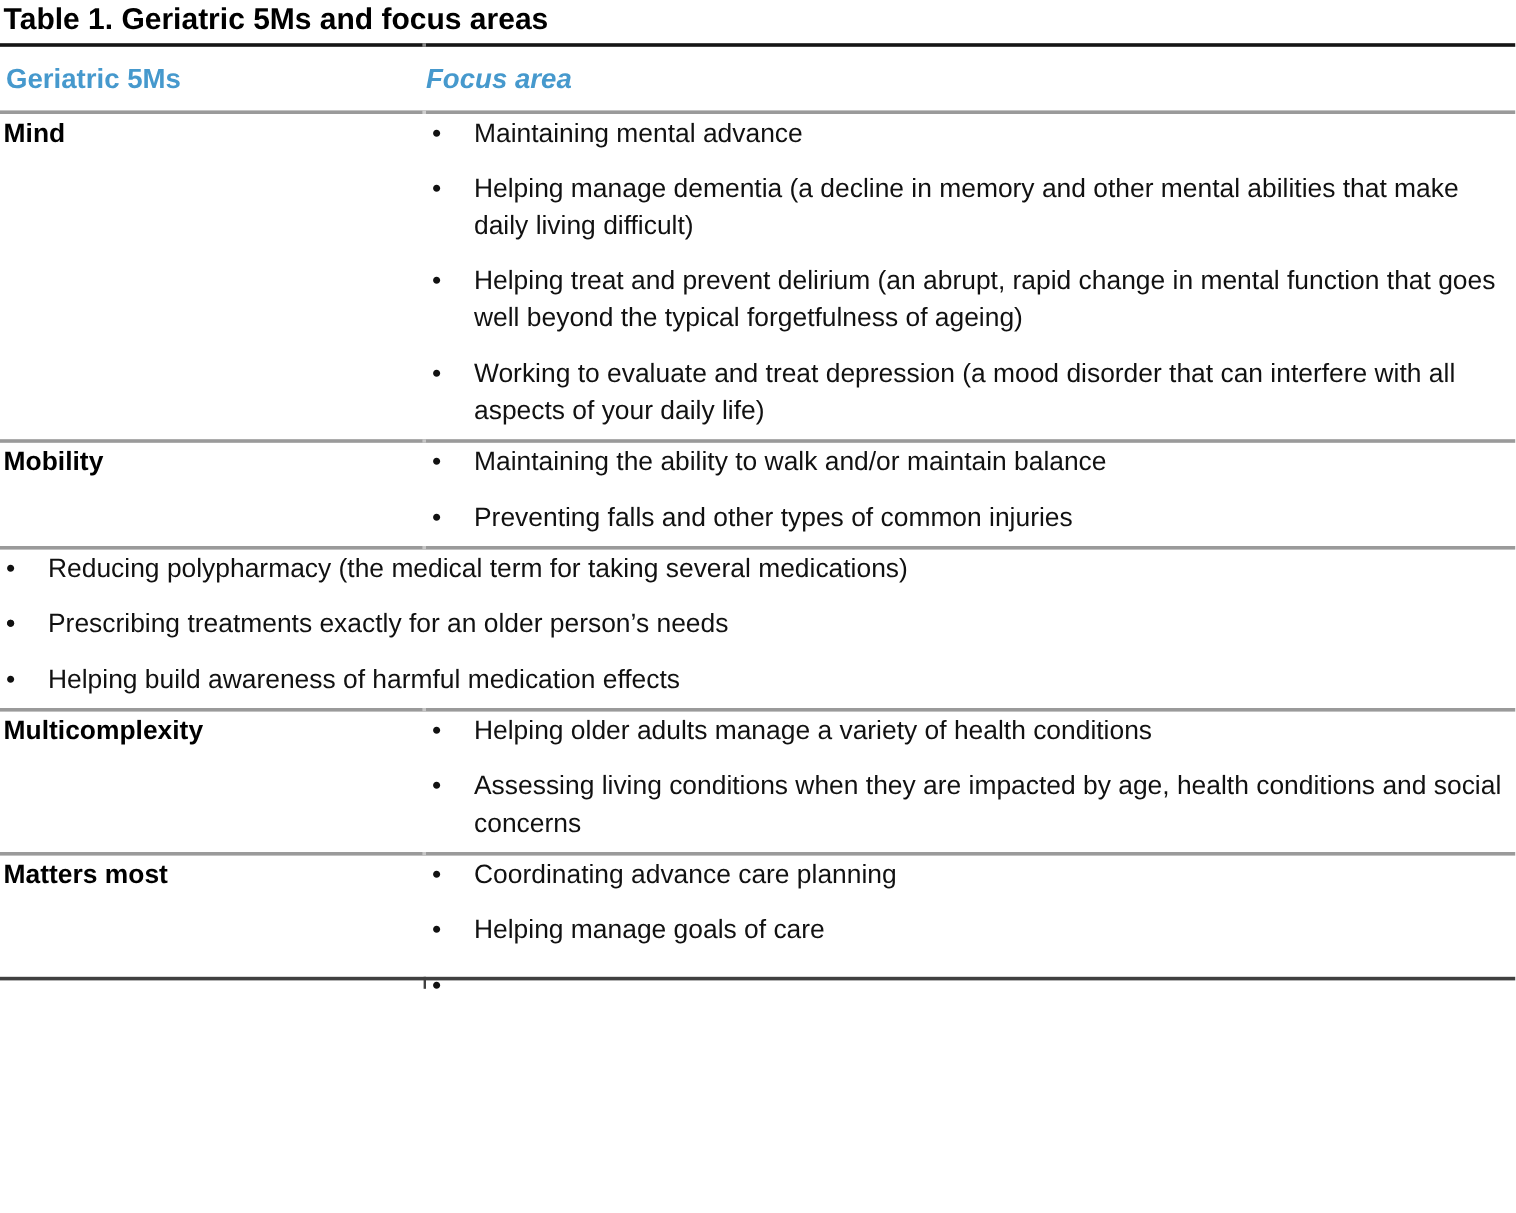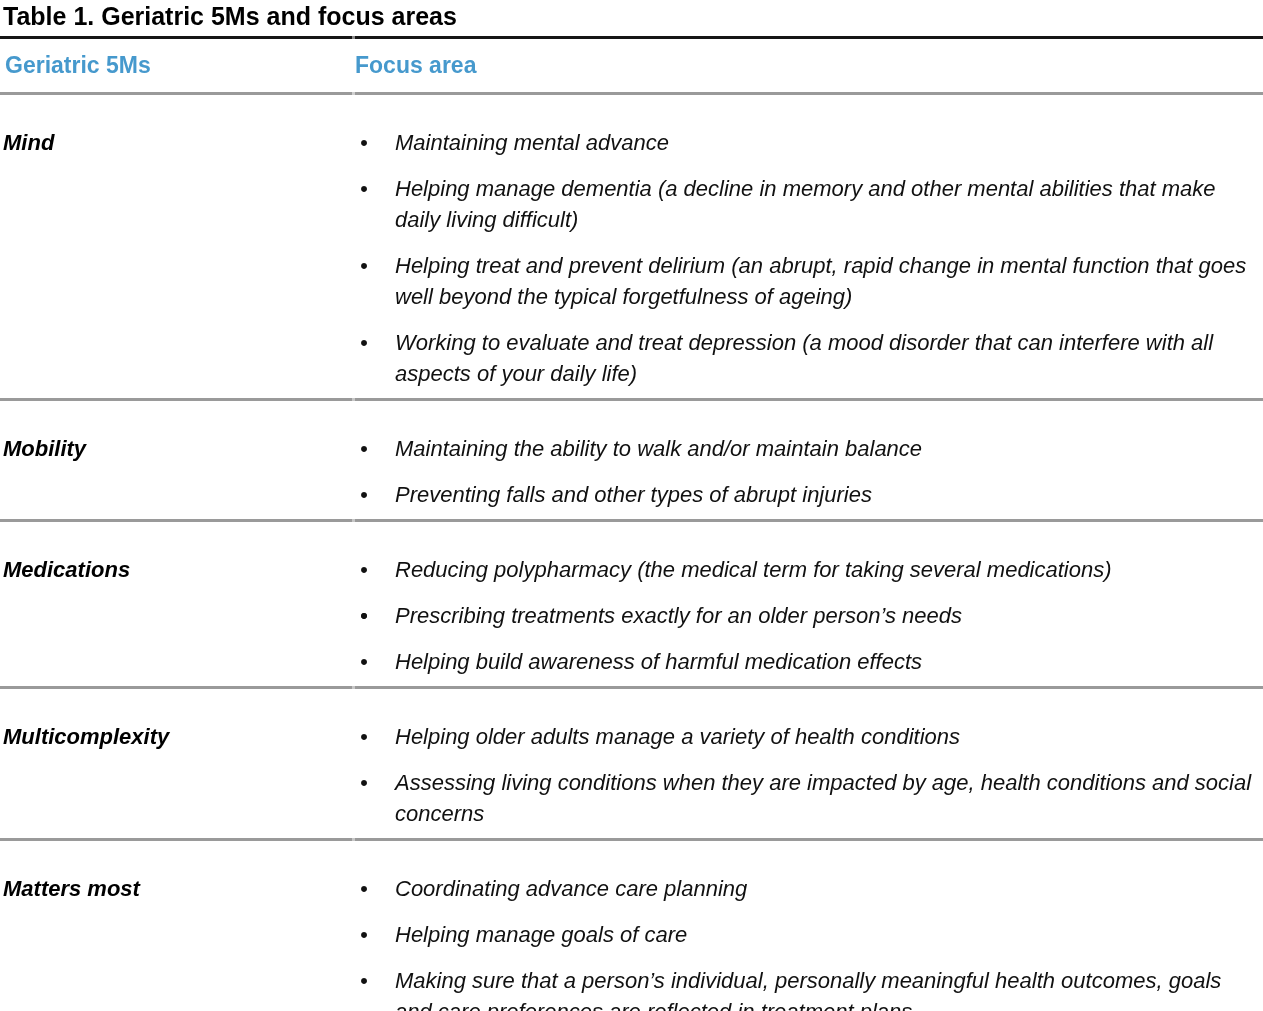--- a/index.html
+++ b/index.html
@@ -11,28 +11,27 @@
   }
   .title {
     font-size: 25px; font-weight: bold; color: #000000;
     padding: 2px 8px 6px 3px; line-height: 28px;
   }
   .rule-top { height: 3px; background: var(--top-rule, #151515); position: relative; }
   .rule-top::after { content: ""; position: absolute; left: 352px; top: 0; width: 3px; height: 3px; background: #8a8a8a; }
   .header-row { display: flex; padding: 13px 0 14px; }
   .header-cell { font-size: 23px; font-weight: bold; color: var(--header-text, #4699CD); line-height: 26px; }
   .header-cell.c1 { width: 355px; padding-left: 5px; box-sizing: border-box; }
-  .header-cell.c2 { flex: 1; }
+  .header-cell.c2 { flex: 1; font-style: italic; }
   .rule-mid { height: 3px; background: var(--row-divider, #9a9a9a); position: relative; }
   .rule-mid::after { content: ""; position: absolute; left: 352px; top: 0; width: 3px; height: 3px; background: #cfcfcf; }
   .row {
-    display: flex; padding: 32px 0 9px;
+    display: flex; padding: 0 0 9px;
     border-bottom: 3px solid var(--row-divider, #9a9a9a);
     position: relative;
-    font-style: italic;
   }
   .row::after { content: ""; position: absolute; left: 352px; bottom: -3px; width: 3px; height: 3px; background: #c6c6c6; }
   .row.row-last { border-bottom-color: var(--bottom-rule, #404040); }
   .row.row-last::after { left: 353px; bottom: -10px; width: 2px; height: 10px; background: var(--bottom-rule, #404040); }
   .col-label {
     width: 355px; box-sizing: border-box; padding-left: 3px;
     font-size: 22px; font-weight: bold; line-height: 31px; color: #000000;
   }
   .col-items { flex: 1; padding-right: 6px; }
   .item { position: relative; padding-left: 40px; margin: 0 0 15px 0; font-size: 22px; line-height: 31px; }
@@ -62,26 +61,25 @@
       <div class="item"><span class="bullet">•</span><span>Helping manage dementia (a decline in memory and other mental abilities that make daily living difficult)</span></div>
       <div class="item"><span class="bullet">•</span><span>Helping treat and prevent delirium (an abrupt, rapid change in mental function that goes well beyond the typical forgetfulness of ageing)</span></div>
       <div class="item"><span class="bullet">•</span><span>Working to evaluate and treat depression (a mood disorder that can interfere with all aspects of your daily life)</span></div>
     </div>
   </div>
 
   <div class="row">
     <div class="col-label">Mobility</div>
     <div class="col-items">
       <div class="item"><span class="bullet">•</span><span>Maintaining the ability to walk and/or maintain balance</span></div>
-      <div class="item"><span class="bullet">•</span><span>Preventing falls and other types of abrupt injuries</span></div>
+      <div class="item"><span class="bullet">•</span><span>Preventing falls and other types of common injuries</span></div>
     </div>
   </div>
 
   <div class="row">
-    <div class="col-label">Medications</div>
     <div class="col-items">
       <div class="item"><span class="bullet">•</span><span>Reducing polypharmacy (the medical term for taking several medications)</span></div>
       <div class="item"><span class="bullet">•</span></div>
       <div class="item"><span class="bullet">•</span><span>Prescribing treatments exactly for an older person’s needs</span></div>
       <div class="item"><span class="bullet">•</span><span>Helping build awareness of harmful medication effects</span></div>
     </div>
   </div>
 
   <div class="row">
     <div class="col-label">Multicomplexity</div>
@@ -89,17 +87,17 @@
       <div class="item"><span class="bullet">•</span><span>Helping older adults manage a variety of health conditions</span></div>
       <div class="item"><span class="bullet">•</span><span>Assessing living conditions when they are impacted by age, health conditions and social concerns</span></div>
     </div>
   </div>
 
   <div class="row row-last">
     <div class="col-label">Matters most</div>
     <div class="col-items">
       <div class="item"><span class="bullet">•</span><span>Coordinating advance care planning</span></div>
       <div class="item"><span class="bullet">•</span><span>Helping manage goals of care</span></div>
-      <div class="item"><span class="bullet">•</span><span>Making sure that a person’s individual, personally meaningful health outcomes, goals and care preferences are reflected in treatment plans</span></div>
+      <div class="item"><span class="bullet">•</span></div>
     </div>
   </div>
 
 </div>
 
 </body></html>

